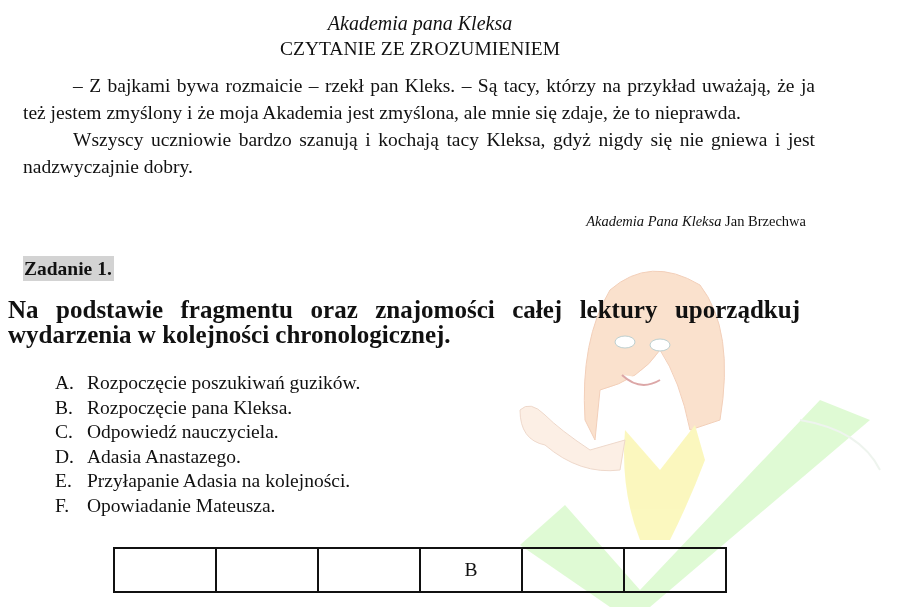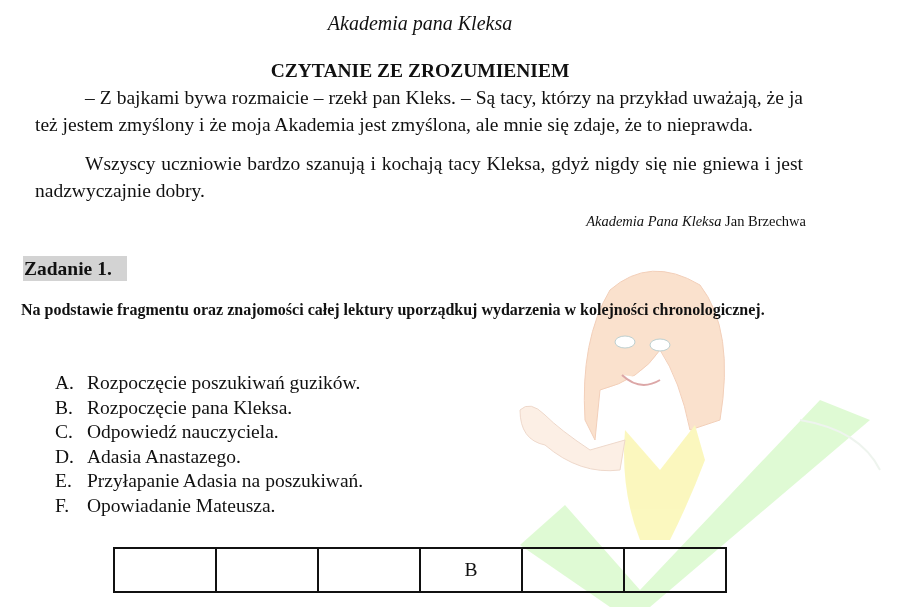--- a/index.html
+++ b/index.html
@@ -10,38 +10,38 @@
       color: #111;
     }
     .watermark-layer { position: absolute; left: 0; top: 0; width: 900px; height: 607px; z-index: 0; pointer-events: none; }
     .page { position: absolute; left: 0; top: 0; width: 900px; height: 460px; z-index: 1; }
     .title-italic {
       position: absolute; top: 12px; left: 0; width: 840px; text-align: center;
       font-style: italic; font-size: 20px;
     }
     .title-bold {
       position: absolute; top: 38px; left: 0; width: 840px; text-align: center;
-      font-weight: bold; font-size: 19.5px; margin-top: 22px;
+      font-weight: normal; font-size: 19.5px;
     }
     .passage {
       position: absolute; top: 72px; left: 23px; width: 792px;
       font-size: 19.5px; line-height: 27px; text-align: justify;
     }
-    .passage p { margin: 12px; text-indent: 50px; }
+    .passage p { margin: 0; text-indent: 50px; }
     .source {
       position: absolute; top: 213px; right: 94px; font-size: 14.5px;
     }
     .source i { font-style: italic; }
     .task-label {
       position: absolute; top: 256px; left: 23px; font-weight: bold; font-size: 19.5px;
-      background: #d3d3d3; padding: 1px 15px 0 1px; line-height: 24px;
+      background: #d3d3d3; padding: 1px 2px 0 1px; line-height: 24px;
     }
     .instruction {
-      position: absolute; top: 297px; left: 21px; width: 792px; font-weight: bold;
-      font-size: 16px; line-height: 25px; text-align: justify; text-align-last: left;
+      position: absolute; top: 297px; left: 8px; width: 792px; font-weight: bold;
+      font-size: 25px; line-height: 25px; text-align: justify; text-align-last: left;
     }
     .options { position: absolute; top: 371px; left: 55px; font-size: 19.5px; line-height: 24.5px; }
     .option { display: flex; }
     .option .letter { width: 32px; }
     .answer-table {
       position: absolute; top: 547px; left: 113px; border-collapse: collapse;
     }
     .answer-table td {
       width: 100px; height: 42px; border: 2px solid #111; text-align: center;
       font-size: 19.5px; padding: 0;
@@ -100,21 +100,21 @@
     <div class="option">
         <span class="letter">C.</span>
         <span>Odpowiedź nauczyciela.</span>
       </div>
     <div class="option">
         <span class="letter">D.</span>
         <span>Adasia Anastazego.</span>
       </div>
     <div class="option">
         <span class="letter">E.</span>
-        <span>Przyłapanie Adasia na poszukiwań.</span>
+        <span>Przyłapanie Adasia na kolejności.</span>
       </div>
     <div class="option">
         <span class="letter">F.</span>
         <span>Opowiadanie Mateusza.</span>
       </div>
   </div>
 
   <table class="answer-table">
     <tbody>
         <tr>

